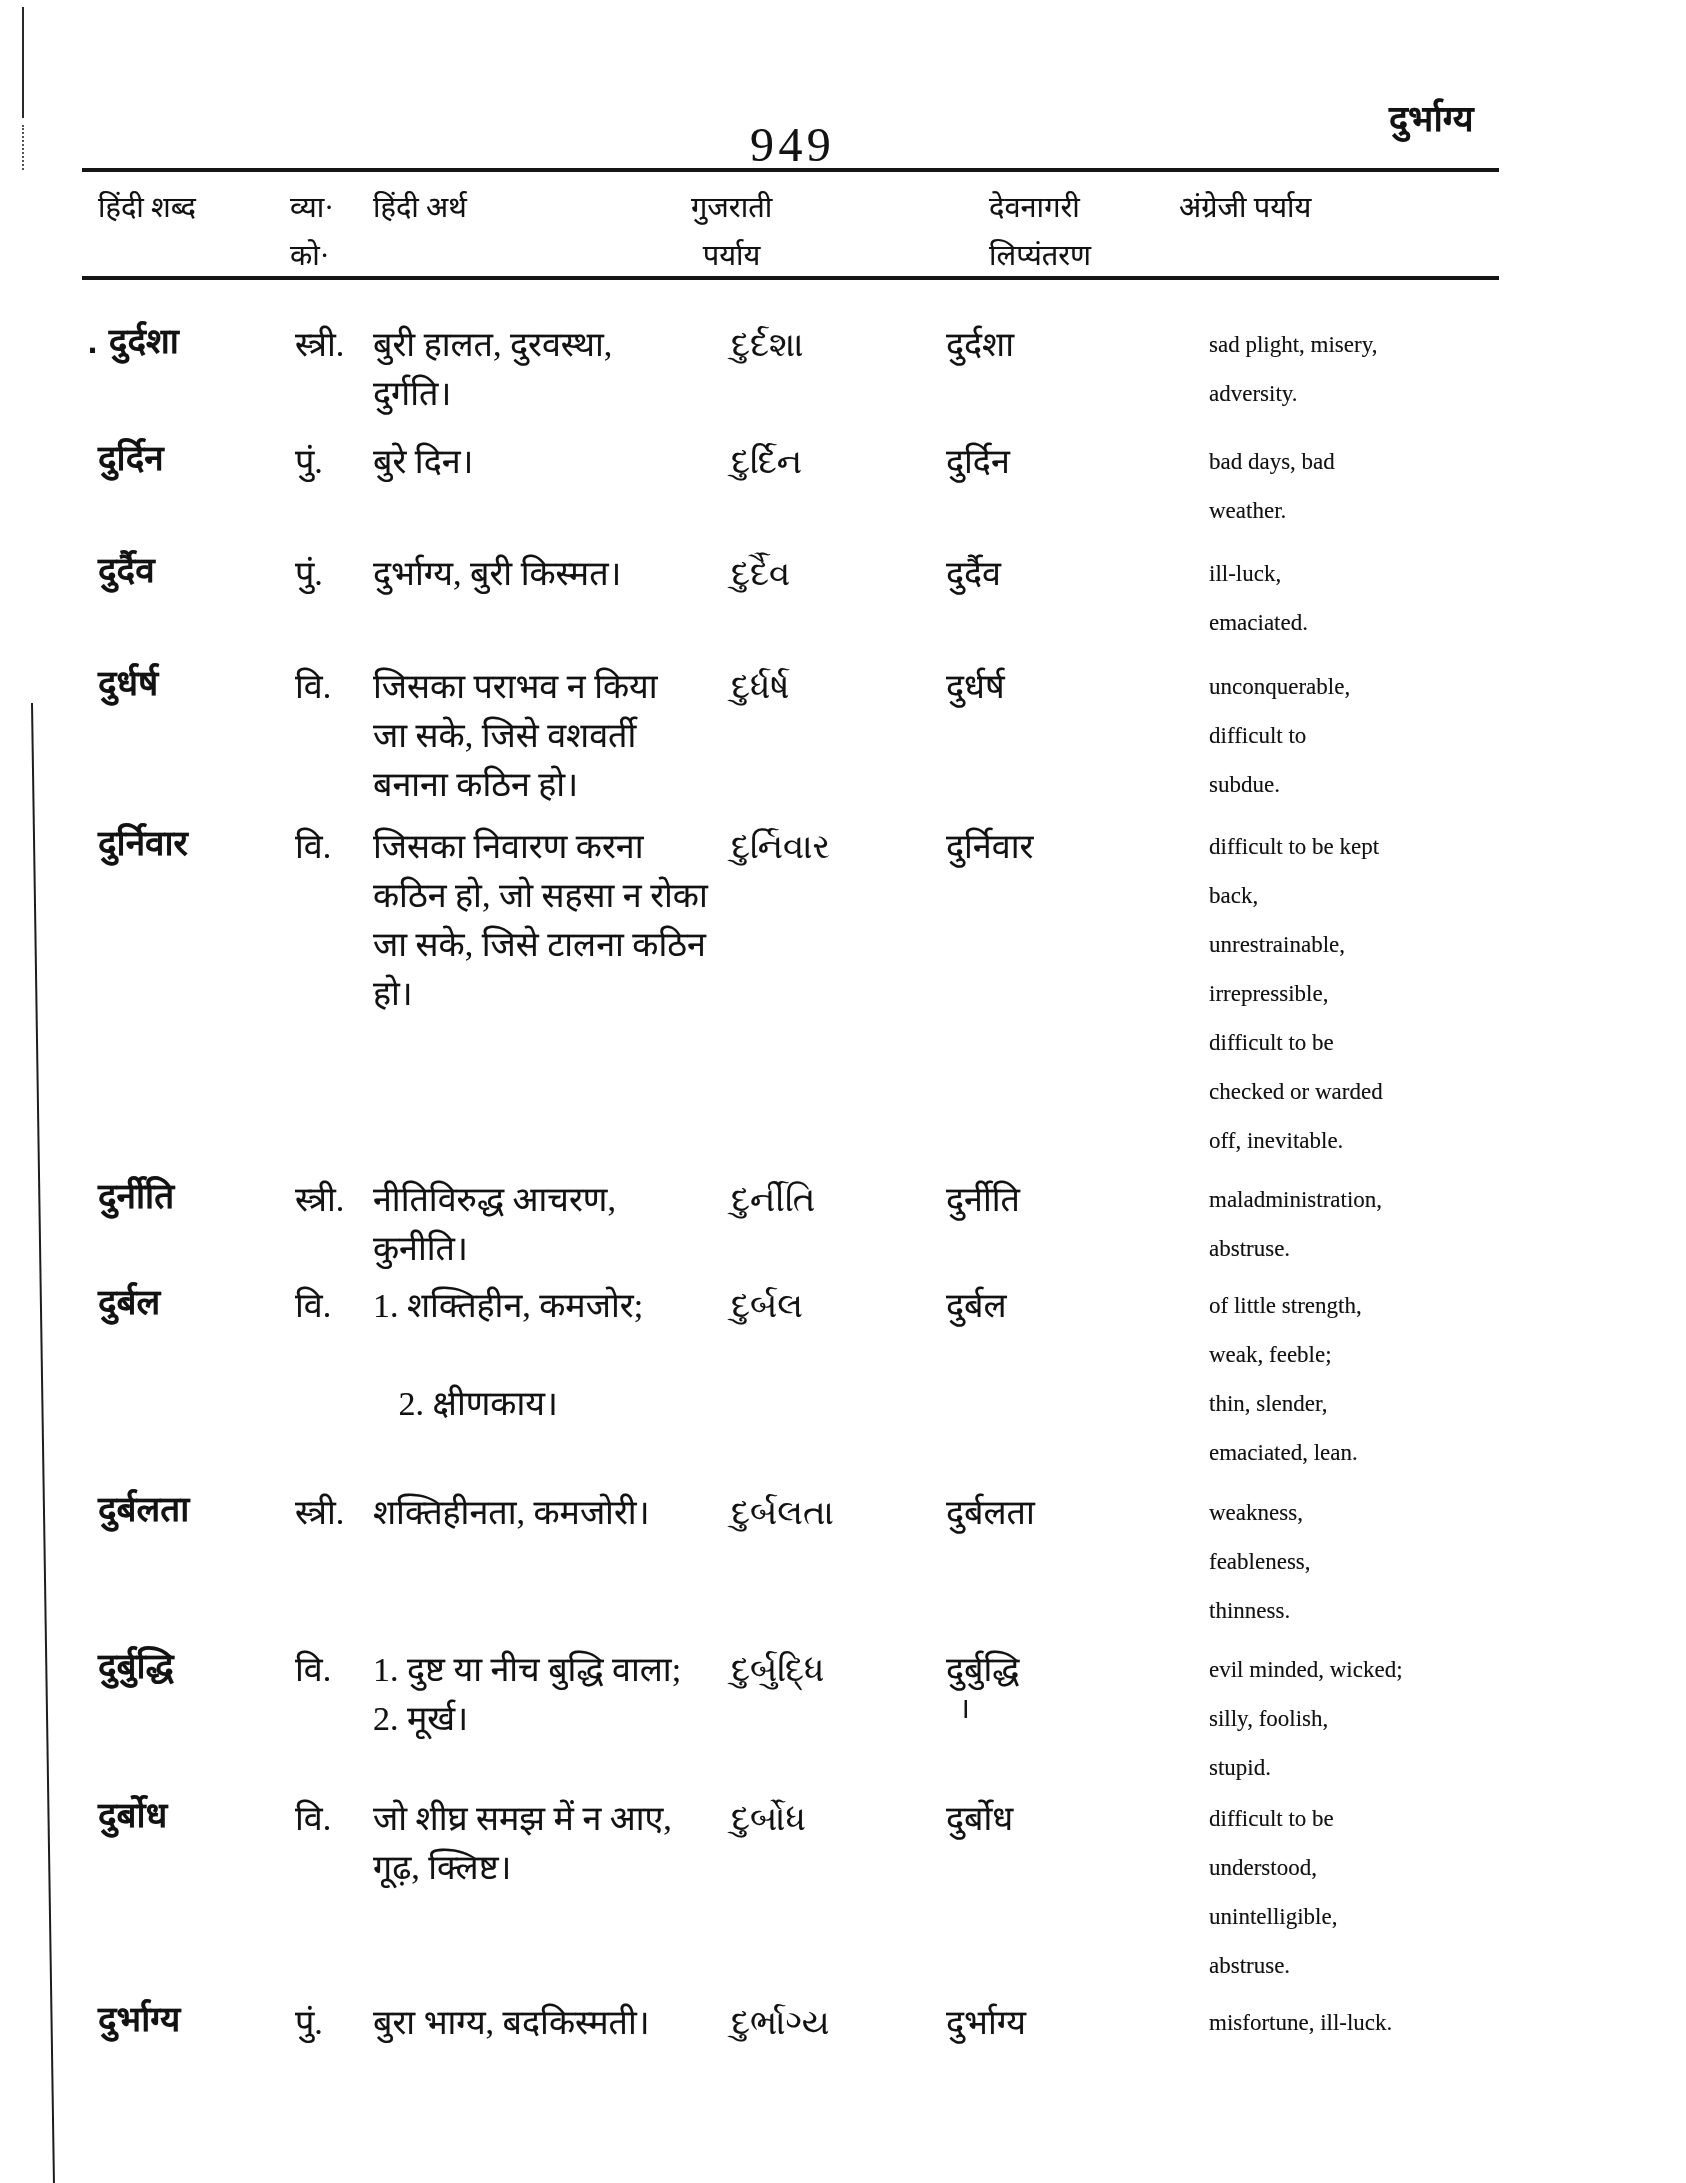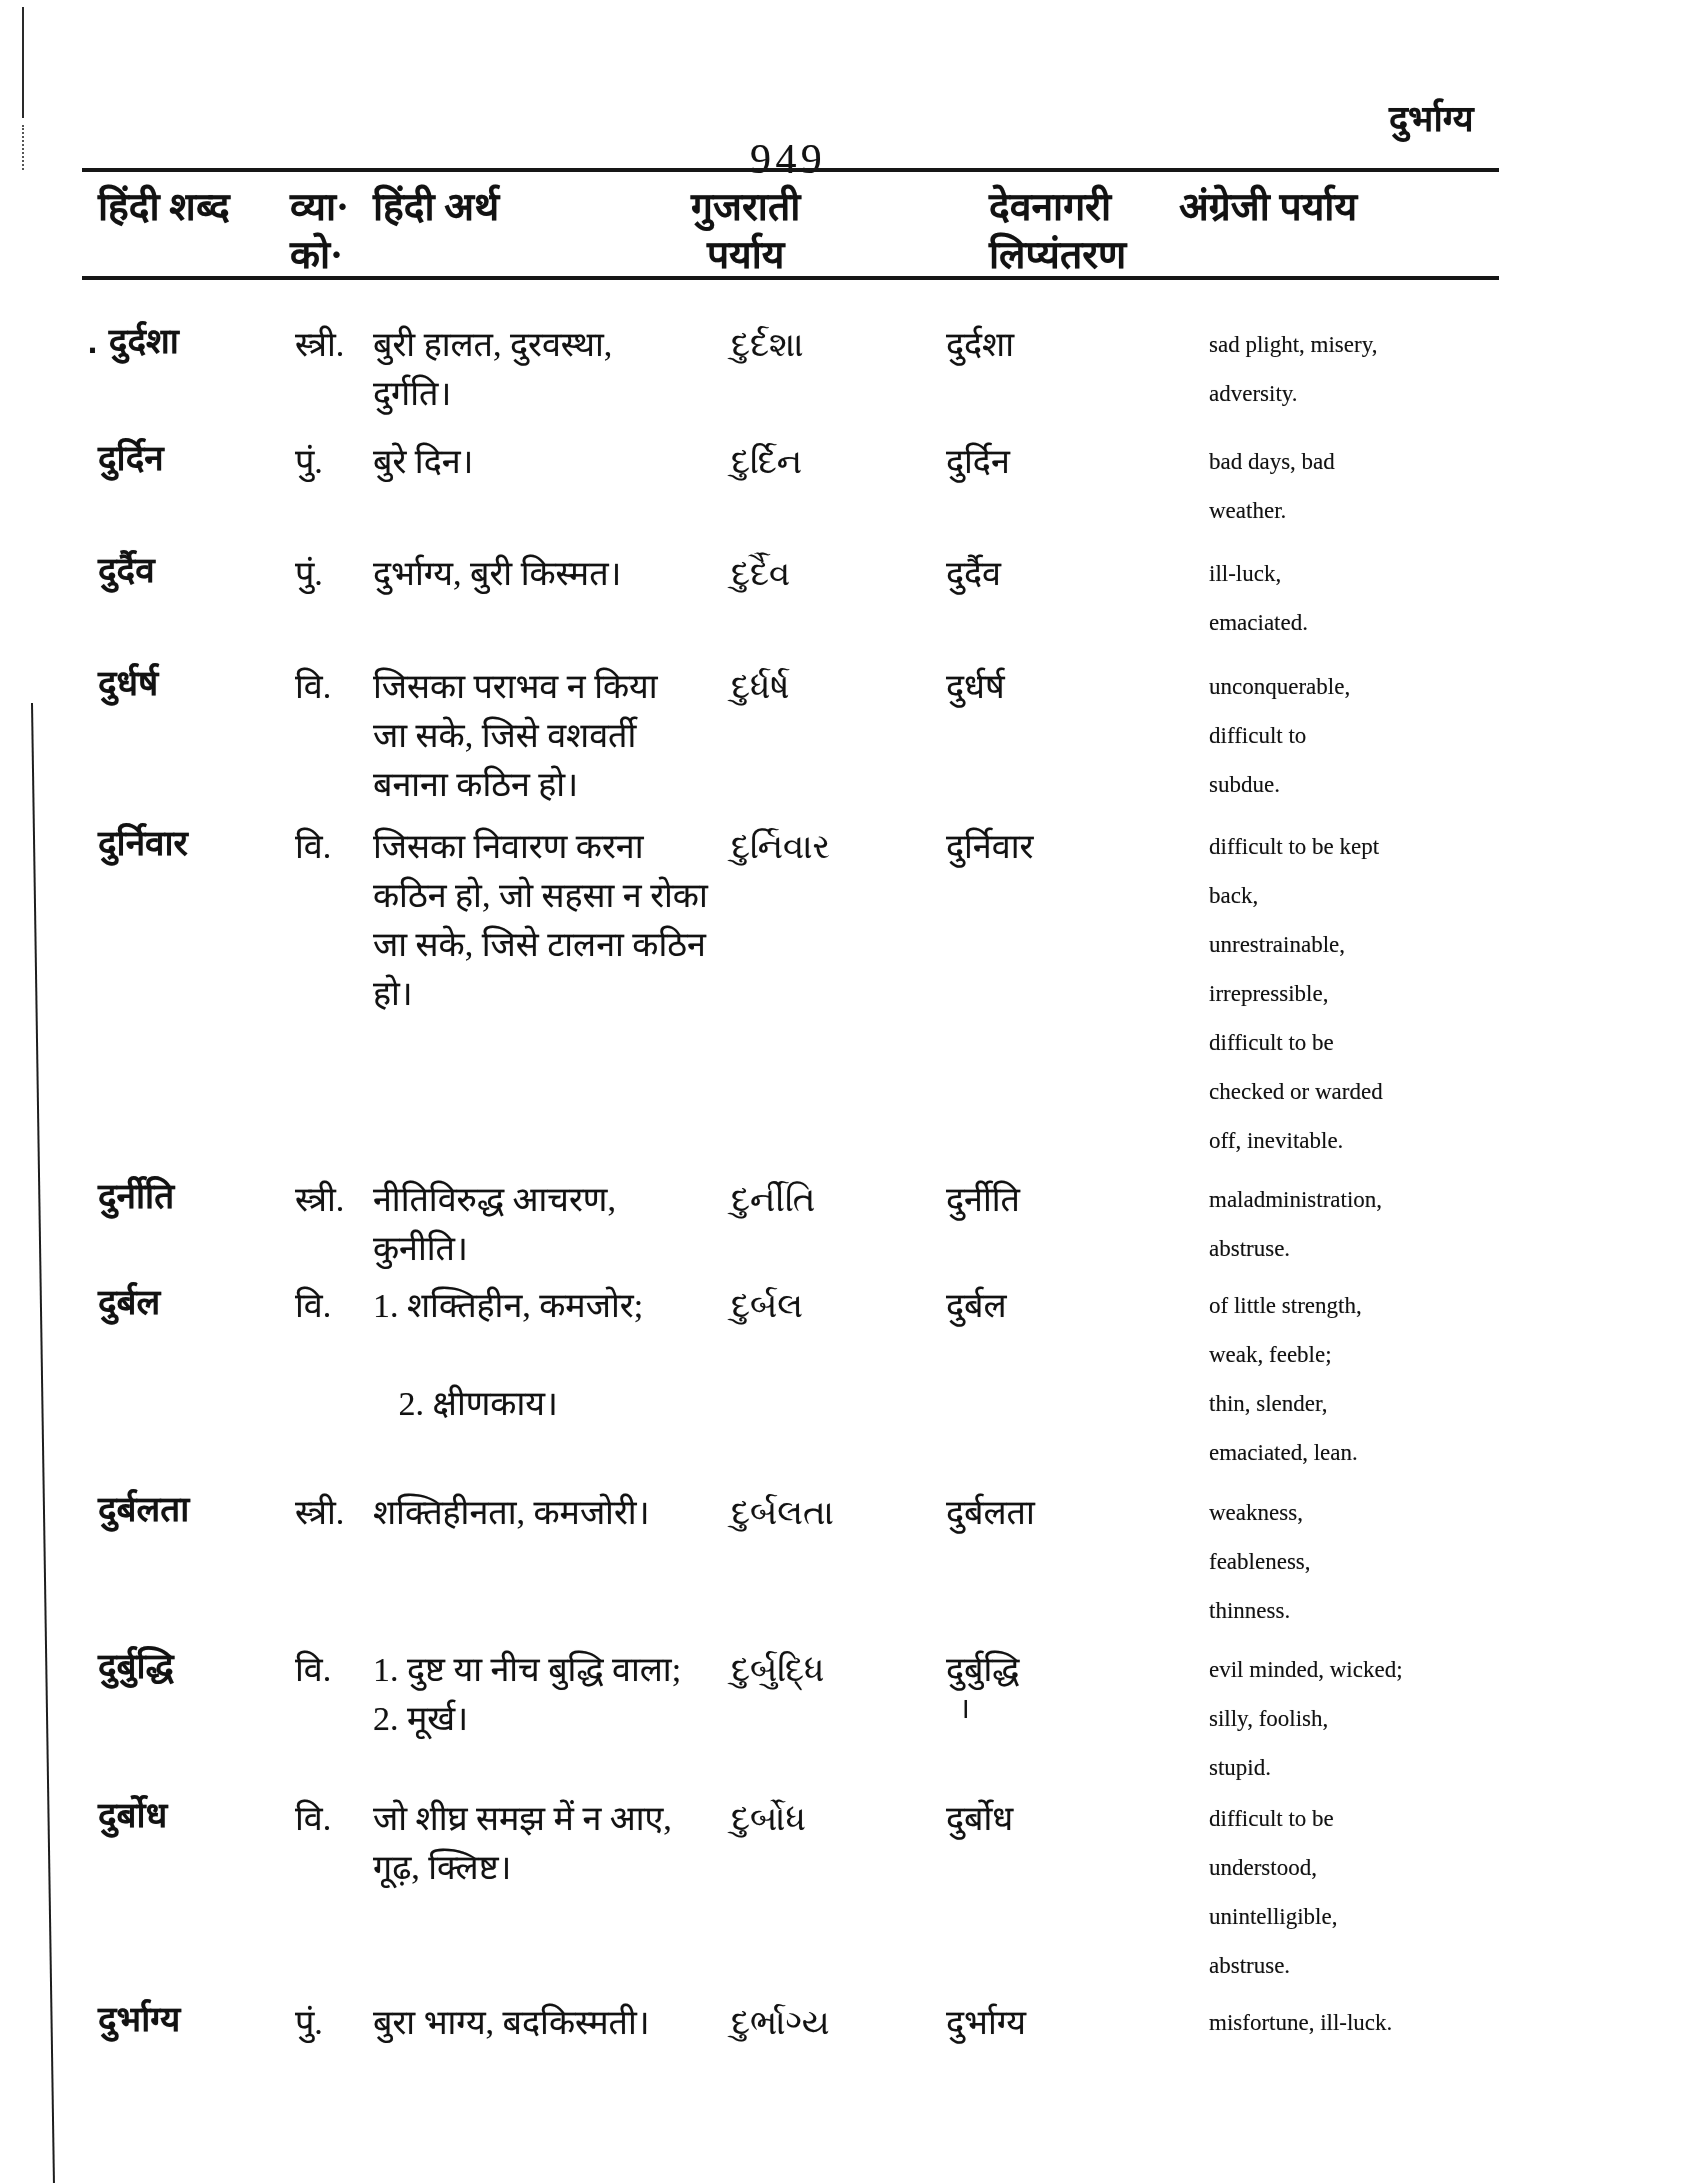--- a/index.html
+++ b/index.html
@@ -6,28 +6,28 @@
   #page{
     position:relative;
     width:1687px;height:2183px;
     background:#ffffff;
     font-family:"Liberation Serif","DejaVu Serif",serif;
     color:#121212;
     overflow:hidden;
   }
   .txt{text-shadow:0 0 0.7px rgba(0,0,0,.35);}
   
-  #page-number{position:absolute;left:750px;top:135px;font-size:42px;letter-spacing:4.4px;}
+  #page-number{position:absolute;left:750px;top:117px;font-size:48px;letter-spacing:4.4px;}
   #corner-word{position:absolute;left:1389px;top:93px;font-size:36px;font-weight:bold;}
   
   .rule{position:absolute;left:82px;width:1417px;height:4.4px;background:#161616;}
   #rule-top{top:168px;}
   #rule-bottom{top:276px;}
   
-  .colhead{position:absolute;font-size:39px;font-weight:bold;line-height:48px;white-space:pre-line;}
+  .colhead{position:absolute;font-size:29px;font-weight:normal;line-height:48px;white-space:pre-line;}
   #h-word{left:98px;top:183px;}
   #h-gram{left:282px;top:183px;margin-left:8px;}
   #h-meaning{left:373px;top:183px;}
   #h-gujarati{left:691px;top:183px;text-align:center;}
   #h-devanagari{left:941px;top:183px;margin-left:48px;}
   #h-english{left:1179px;top:183px;}
   
   .row{position:absolute;left:0;width:1687px;}
   .c{position:absolute;top:0;font-size:34px;line-height:49px;white-space:pre-line;}
   .hw{left:98px;font-weight:bold;font-size:35px;font-family:Liberation Mono, monospace;}

